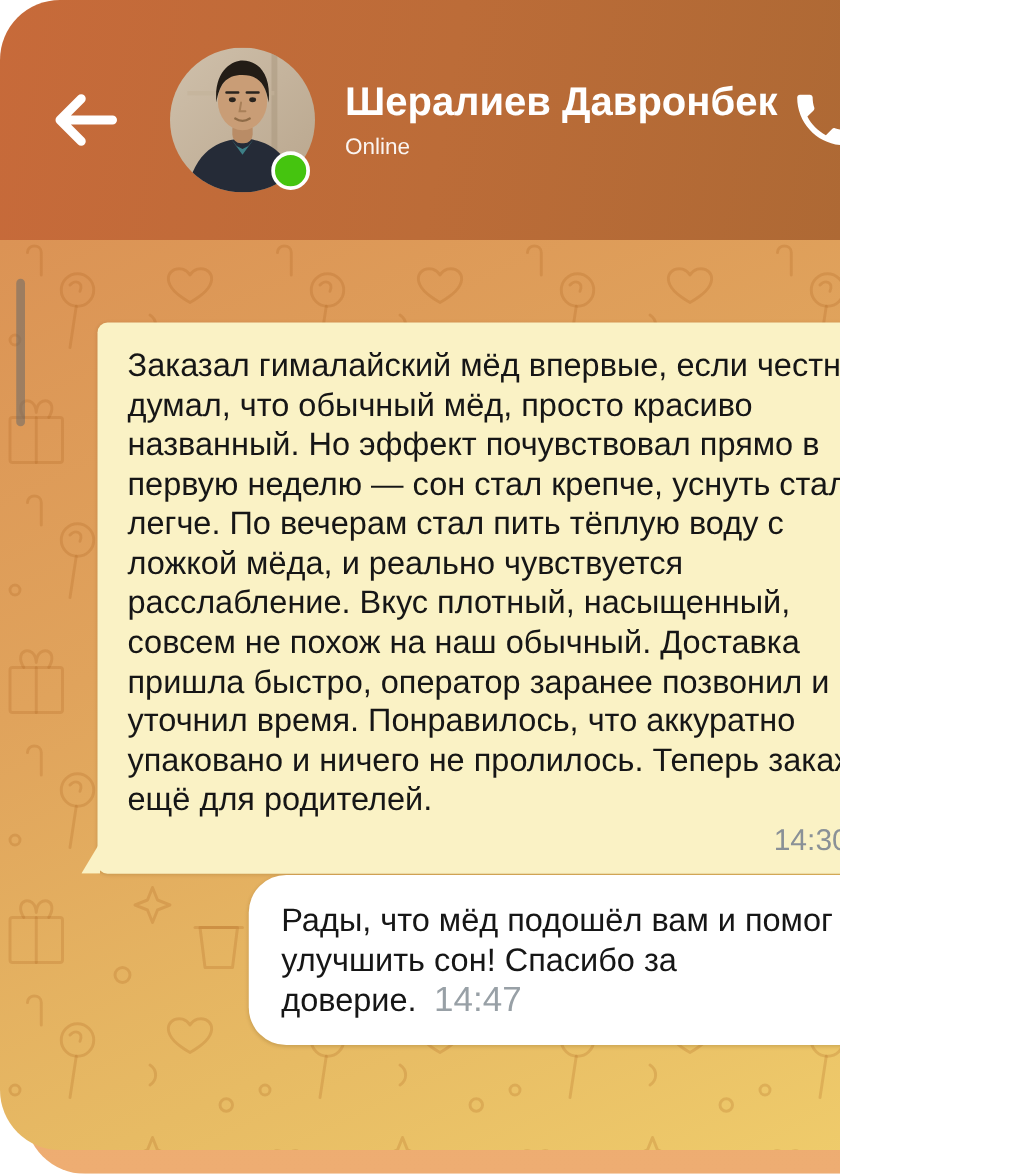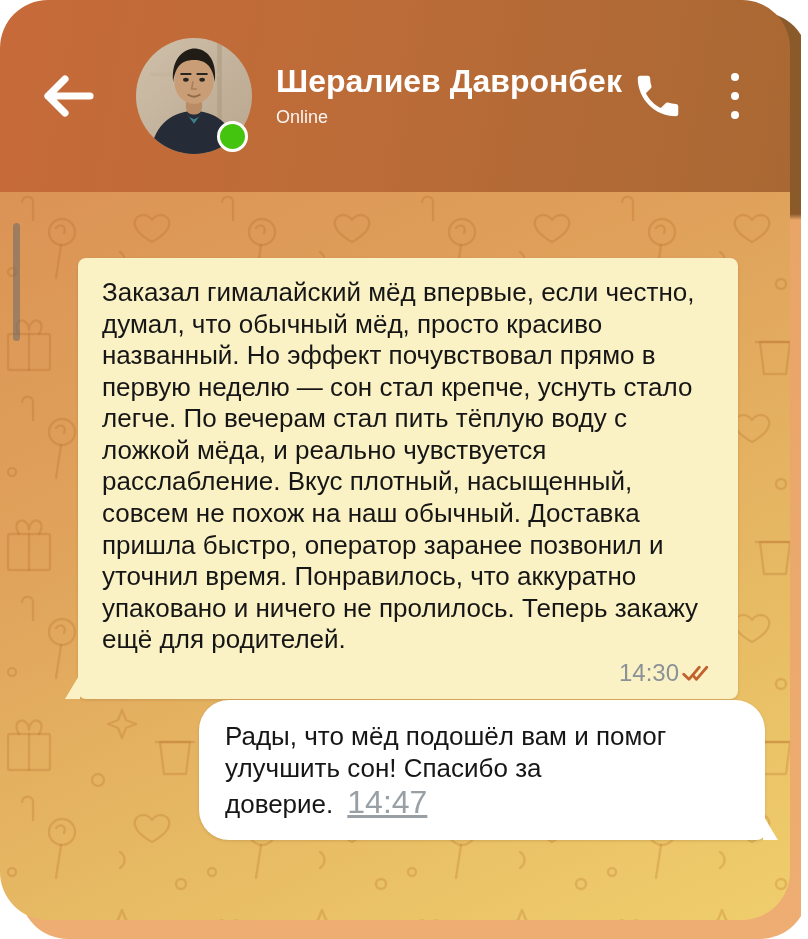--- a/index.html
+++ b/index.html
@@ -1,17 +1,17 @@
 <!DOCTYPE html>
 <html><head>
 <meta charset="utf-8">
 <style>
   html,body{margin:0;padding:0;background:#ffffff;}
   body{font-family:"Liberation Sans","DejaVu Sans",sans-serif;-webkit-font-smoothing:antialiased;}
-  .stage{position:relative;width:801px;height:939px;overflow:hidden;}
+  .stage{position:relative;width:672px;height:939px;overflow:hidden;}
 
   
   .back-card{position:absolute;left:20px;top:12px;width:788px;height:927px;border-radius:48px;
     background:linear-gradient(180deg,#8a5a2a 0px,#8a5a2a 202px,#e9a468 208px,#eead72 100%);}
 
   
   .main-card{position:absolute;left:0;top:0;width:790px;height:920px;border-radius:48px;overflow:hidden;
     display:flex;flex-direction:column;}
 
   
@@ -39,21 +39,21 @@
 
   
   .bubble{position:absolute;box-sizing:border-box;box-shadow:0 1px 3px rgba(90,55,10,0.18);}
   .bubble-in{left:78px;top:66px;width:660px;background:#faf2c5;border-radius:8px;border-bottom-left-radius:8px;
     padding:19px 26px 12px 24px;}
   .bubble-out{right:25px;top:508px;width:566px;background:#ffffff;border-radius:30px;border-bottom-right-radius:8px;
     padding:21px 24px 19px 26px;}
   .msg-text{font-size:26px;line-height:1.215;color:#161616;}
   .meta-row{display:flex;justify-content:flex-end;align-items:center;gap:3px;margin-top:3px;}
   .time-in{font-size:24px;color:#8a9197;}
-  .time-out{font-size:32px;color:#98a0a6;margin-left:14px;white-space:nowrap;text-decoration:underline;}
+  .time-out{font-size:28px;color:#98a0a6;margin-left:14px;white-space:nowrap;}
   .tail{position:absolute;bottom:0;}
   .tail-left{left:-13px;width:15px;height:25px;background:#faf2c5;
     clip-path:polygon(0 100%,100% 0,100% 100%);}
   .tail-right{right:-13px;width:15px;height:25px;background:#ffffff;
     clip-path:polygon(0 0,100% 100%,0 100%);}
 </style>
 </head>
 <body>
 
 <div class="stage">

